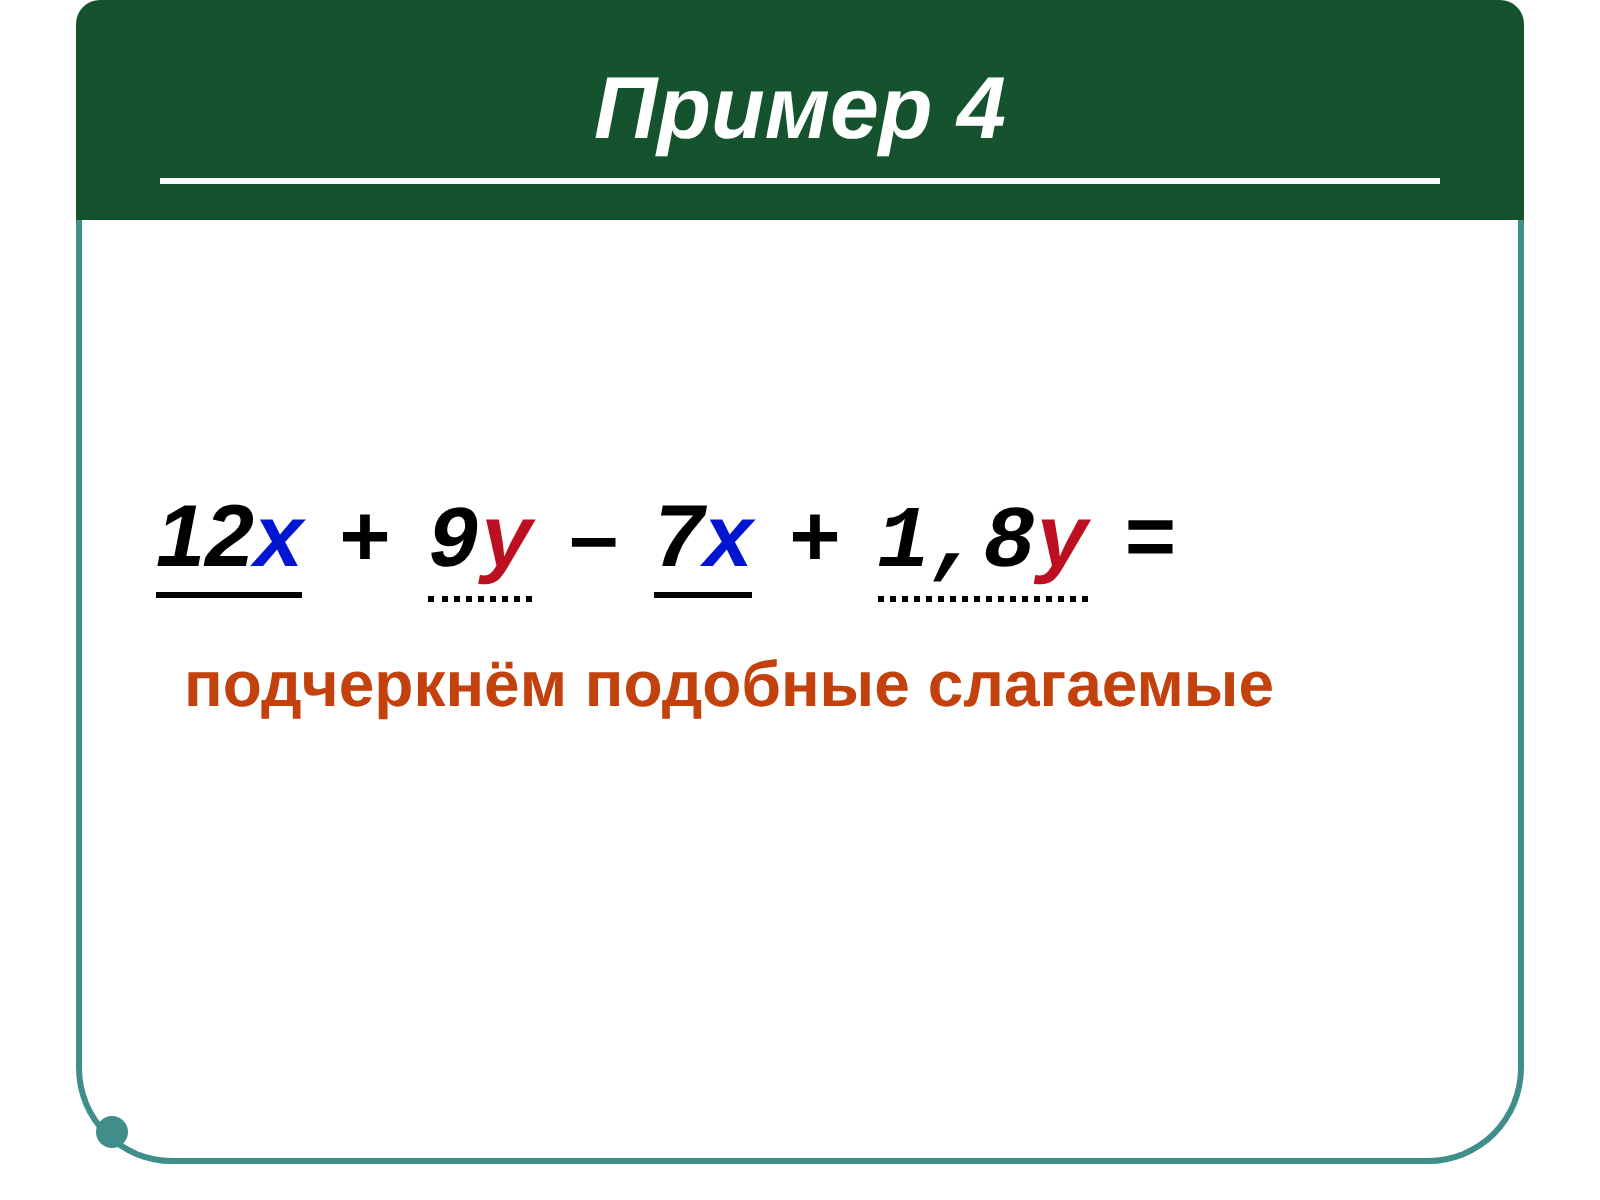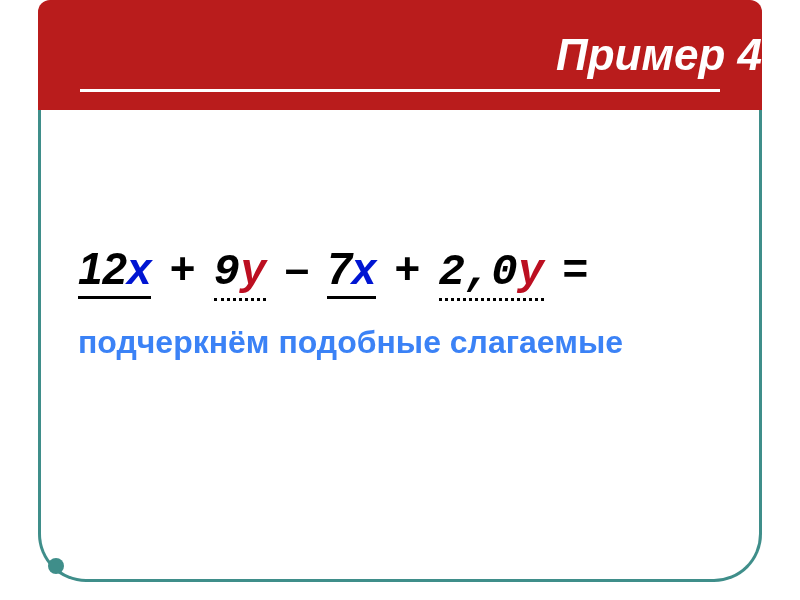--- a/index.html
+++ b/index.html
@@ -10,25 +10,25 @@
     font-family: Arial, sans-serif;
     position: relative;
     overflow: hidden;
   }
   .header {
     position: absolute;
     top: 0;
     left: 38px;
     right: 38px;
     height: 110px;
-    background: #b91c1c;
+    background: #14532d;
     border-radius: 12px 12px 0 0;
     display: flex;
     align-items: center;
-    justify-content: flex-end;
+    justify-content: center;
   }
   .title {
     color: #ffffff;
     font-size: 44px;
     font-weight: bold;
     font-style: italic;
   }
   .title-underline {
     position: absolute;
     bottom: 18px;
@@ -89,41 +89,41 @@
     border-bottom: 3px dotted #000;
   }
   .var-x { color: #0015d2; }
   .var-y { color: #bc0f21; }
   .num { color: #000; font-style: normal; }
   .op { color: #000; font-style: normal; margin: 0 6px; }
   .expression .num, .expression .var-x, .expression .var-y { font-style: italic; }
   .caption {
     position: absolute;
     top: 324px;
-    left: 78px;
+    left: 92px;
     font-size: 32px;
     font-weight: bold;
-    color: #3b82f6;
+    color: #c2410c;
   }
 </style>
 </head>
 <body>
 
 <div class="header">
   <div class="title">Пример 4</div>
   <div class="title-underline"></div>
 </div>
 
 <div class="content-box"></div>
 <div class="corner-dot"></div>
 
 <div class="expression">
   <span class="term solid-underline"><span class="num">12</span><span class="var-x">х</span></span>
   <span class="op">+</span>
   <span class="term dotted-underline"><span class="num">9</span><span class="var-y">у</span></span>
   <span class="op">–</span>
   <span class="term solid-underline"><span class="num">7</span><span class="var-x">х</span></span>
   <span class="op">+</span>
-  <span class="term dotted-underline"><span class="num">2,0</span><span class="var-y">у</span></span>
+  <span class="term dotted-underline"><span class="num">1,8</span><span class="var-y">у</span></span>
   <span class="op">=</span>
 </div>
 
 <div class="caption">подчеркнём подобные слагаемые</div>
 
 </body></html>

